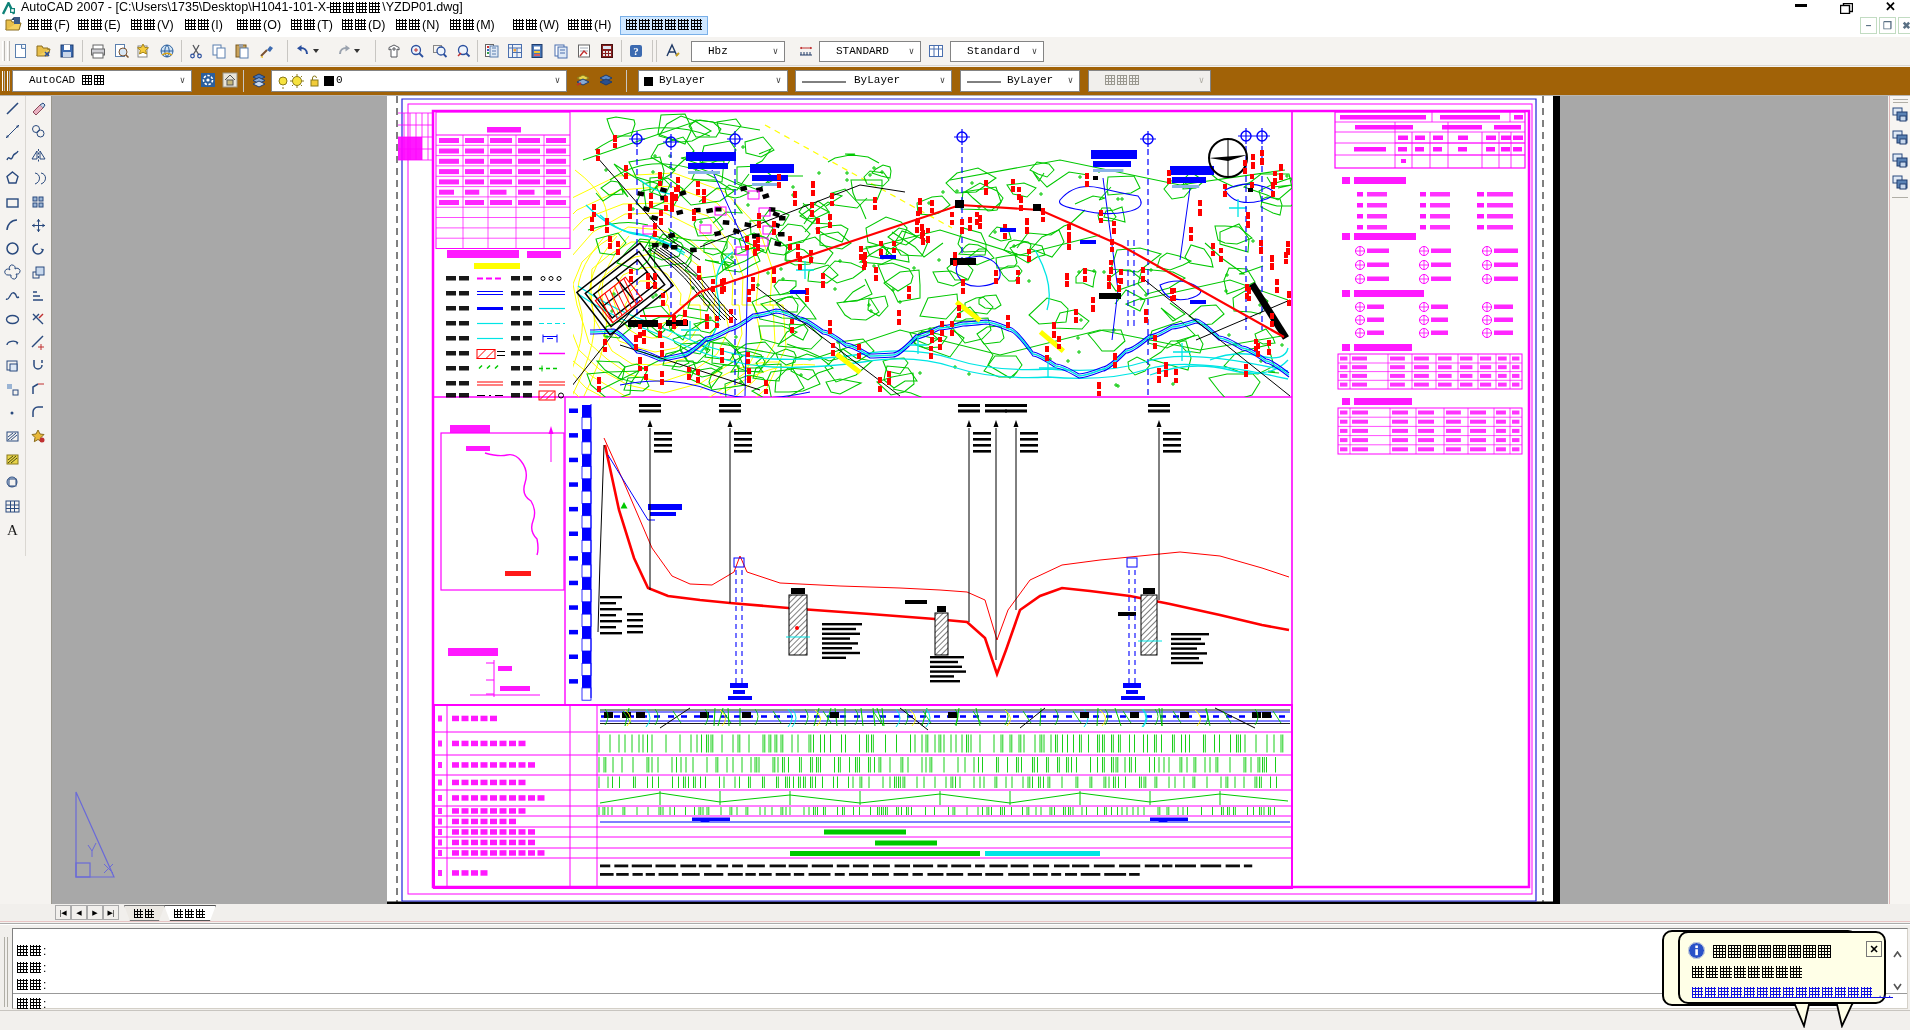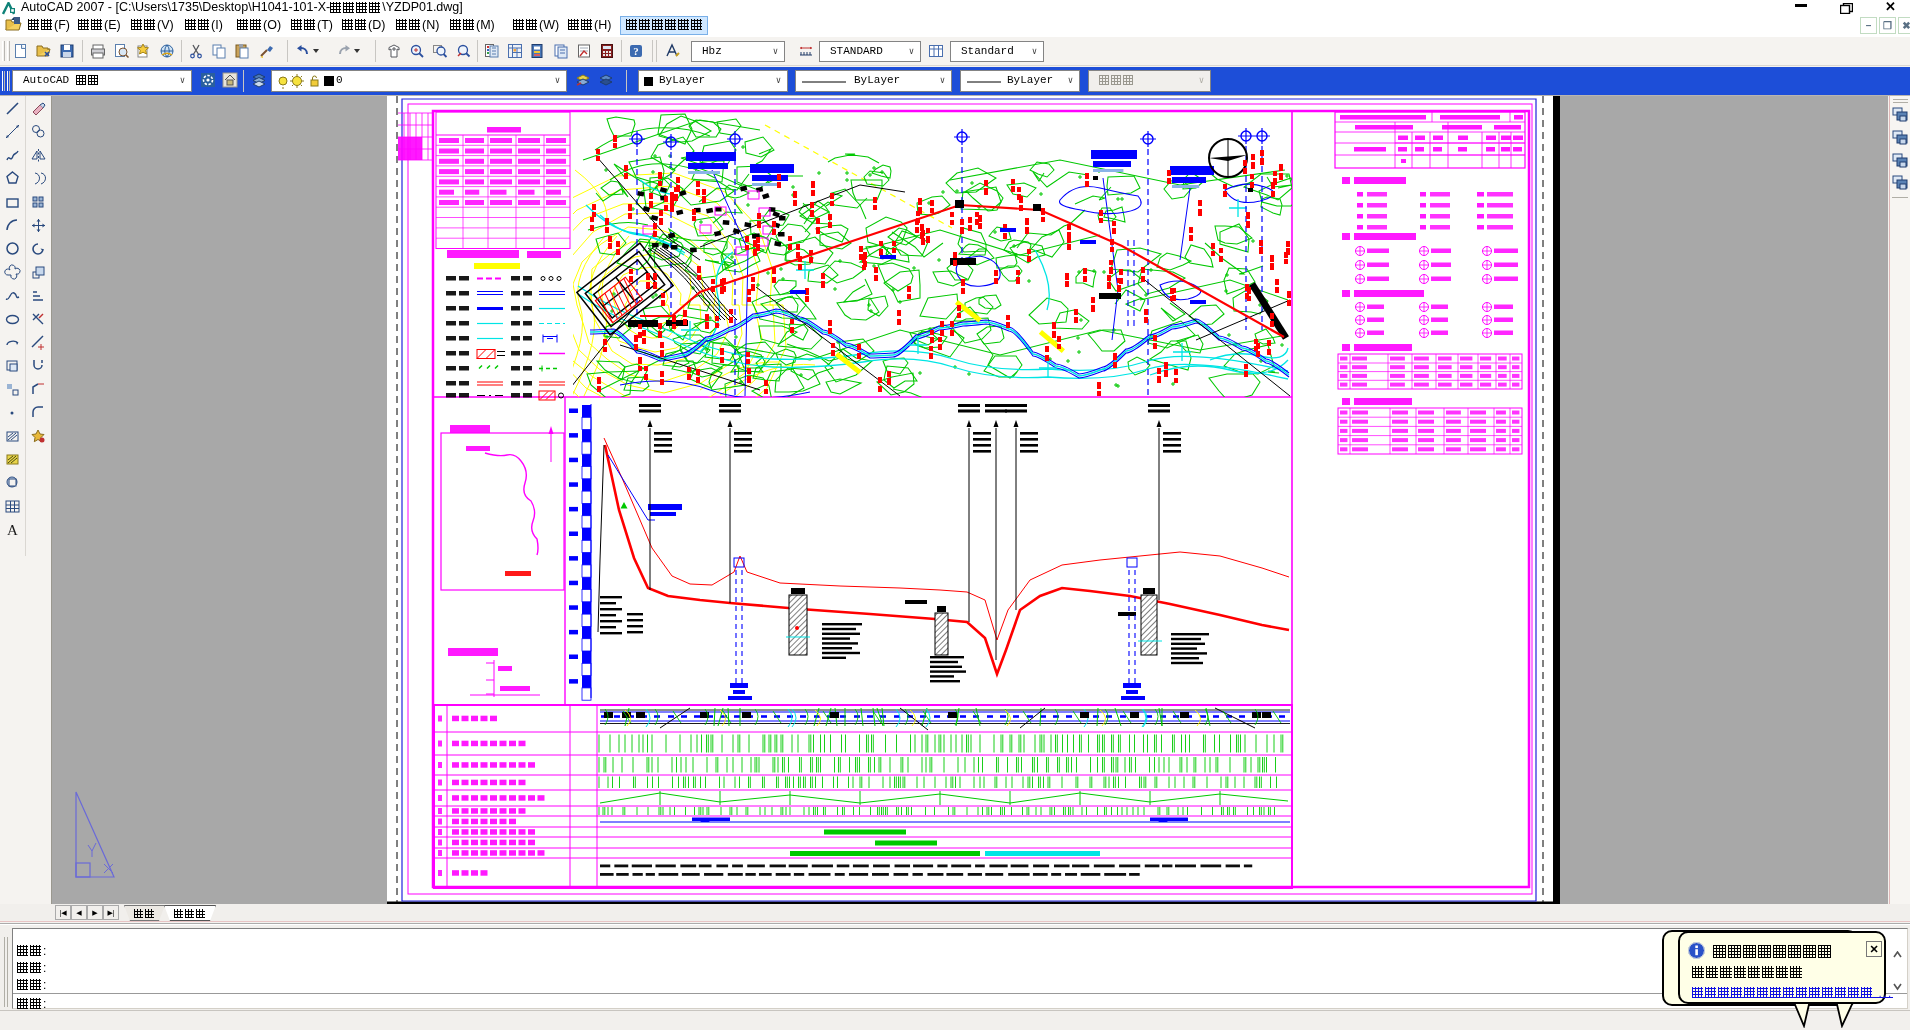--- a/index.html
+++ b/index.html
@@ -1,20 +1,20 @@
 <!DOCTYPE html>
 <html><head><meta charset="utf-8"><style>
 *{margin:0;padding:0;box-sizing:border-box}
 html,body{width:1910px;height:1030px;overflow:hidden;font-family:"Liberation Sans",sans-serif;background:#f4f2ef}
 .abs{position:absolute}
 .z{display:inline-block;vertical-align:-1px;background:
  repeating-linear-gradient(0deg,currentColor 0 1px,transparent 1px 3px),
  repeating-linear-gradient(90deg,currentColor 0 1px,transparent 1px 3px)}
 .combo{position:absolute;background:#fff;border:1px solid #848484;font-family:"Liberation Mono",monospace;font-size:11px;color:#000}
-.combo .tx{position:absolute;left:10px;top:3px;white-space:nowrap}
+.combo .tx{position:absolute;left:16px;top:3px;white-space:nowrap}
 .combo .ar{position:absolute;right:1px;top:1px;bottom:1px;width:15px;background:#fff;color:#444;text-align:center;font-size:9px;line-height:18px}
 .tbsep{position:absolute;width:1px;background:#c8c6c2;top:3px;bottom:3px}
 .grip{position:absolute;width:3px;top:4px;bottom:4px;border-left:1px solid #fff;border-right:1px solid #b8b6b2}
 </style></head><body>
 <div class="abs" style="left:0;top:0;width:1910px;height:15px;background:#fff">
 <div class="abs" style="left:2px;top:1px;width:13px;height:13px"><svg width="13" height="13">
         <rect x="0" y="0" width="13" height="13" fill="#fff"></rect>
         <path d="M1,12 6.5,1 12,12" fill="none" stroke="#0f8278" stroke-width="2.4"></path>
         <rect x="8" y="6" width="5" height="5" fill="#0f8278"></rect>
         <rect x="9.2" y="7.2" width="2.6" height="2.6" fill="#fff"></rect>
@@ -207,21 +207,21 @@
 <div class="abs" style="left:798px;top:6px;width:16px;height:16px"><svg width="16" height="16" style="vertical-align:top">
         <path d="M2,12h12M3,12V9m3,3V9m3,3V9m3,3V9" stroke="#203a66"></path>
         <path d="M2,5h12" stroke="#c03030"></path>
         <path d="M2,5l2-1.2v2.4zM14,5l-2-1.2v2.4z" fill="#c03030"></path>
       </svg></div>
 <div class="abs" style="left:928px;top:6px;width:16px;height:16px"><svg width="16" height="16" style="vertical-align:top">
         <rect x="1.5" y="2.5" width="13" height="11" fill="#fff" stroke="#4a6fae"></rect>
         <path d="M1.5,6h13M6,2.5v11M10.5,2.5v11" stroke="#4a6fae"></path>
       </svg></div>
 </div>
-<div class="abs" style="left:0;top:67px;width:1910px;height:29px;background:#1d4ed8;border-bottom:1px solid #b8b5b0">
+<div class="abs" style="left:0;top:67px;width:1910px;height:29px;background:#a16207;border-bottom:1px solid #b8b5b0">
 <div class="grip" style="left:2px"></div>
     <div class="grip" style="left:7px"></div>
 <div class="combo" style="left:12px;top:3px;width:180px;height:22px">
       <span class="tx">AutoCAD <i class="z" style="width:10px;height:10px;margin-right:2px;vertical-align:-2px"></i><i class="z" style="width:10px;height:10px;margin-right:2px;vertical-align:-2px"></i></span>
       <span class="ar">∨</span>
     </div>
 <div class="abs" style="left:200px;top:5px;width:16px;height:16px"><svg width="16" height="16" style="vertical-align:top">
         <rect x="1" y="1" width="14" height="14" fill="#2a5f9e"></rect>
         <circle cx="8" cy="8" r="4.5" fill="none" stroke="#fff" stroke-width="1.6" stroke-dasharray="2.4 1.6"></circle>
         <circle cx="8" cy="8" r="1.6" fill="#fff"></circle>

